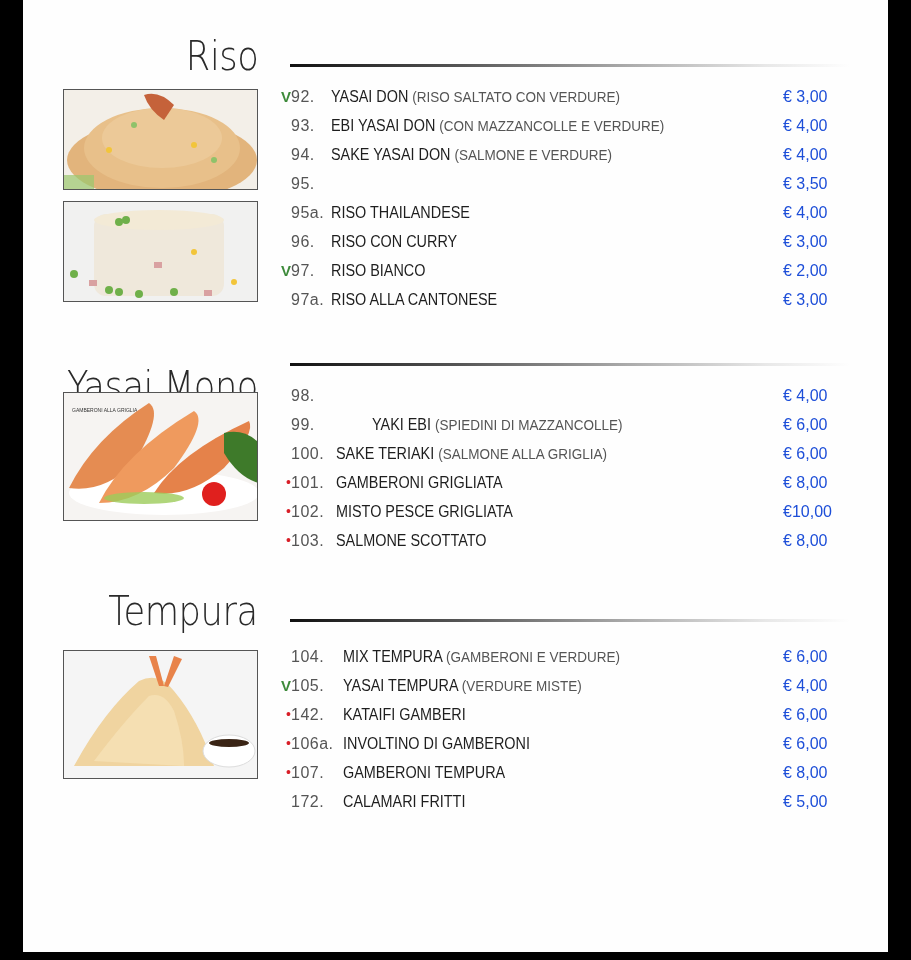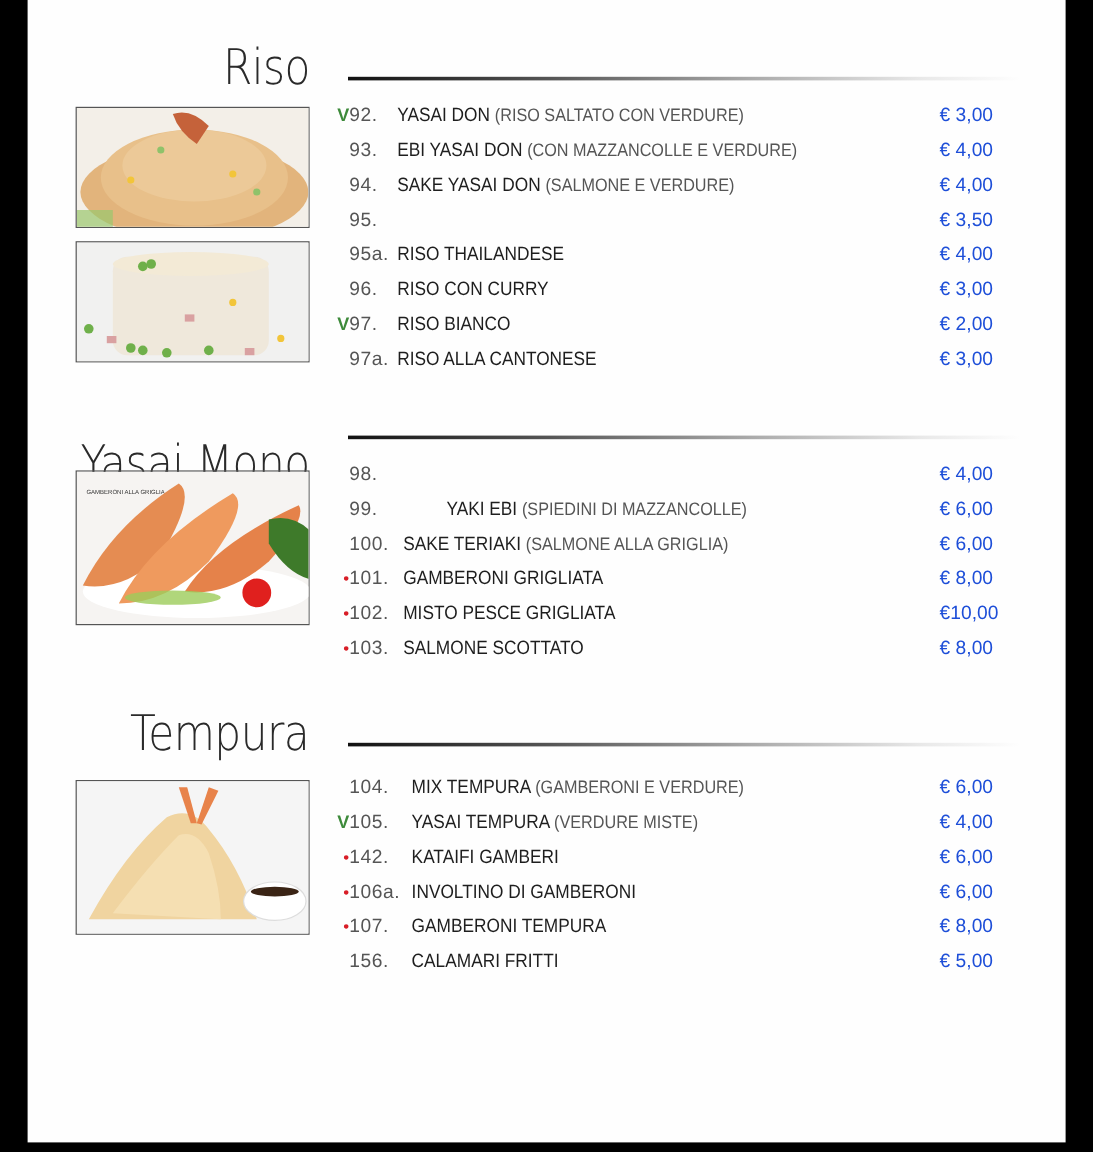--- a/index.html
+++ b/index.html
@@ -231,20 +231,20 @@
       <span class="price">€ 6,00</span>
     </div>
     <div class="item">
       <span class="mark dot">•</span>
       <span class="num">107.</span>
       <span class="name" style="left:70px;"><span class="n"><span>GAMBERONI TEMPURA</span></span></span>
       <span class="price">€ 8,00</span>
     </div>
     <div class="item">
       <span class="mark"></span>
-      <span class="num">156.</span>
+      <span class="num">172.</span>
       <span class="name" style="left:70px;"><span class="n"><span>CALAMARI FRITTI</span></span></span>
       <span class="price">€ 5,00</span>
     </div>
   </div>
 
 
 </div>
 
 </body></html>

